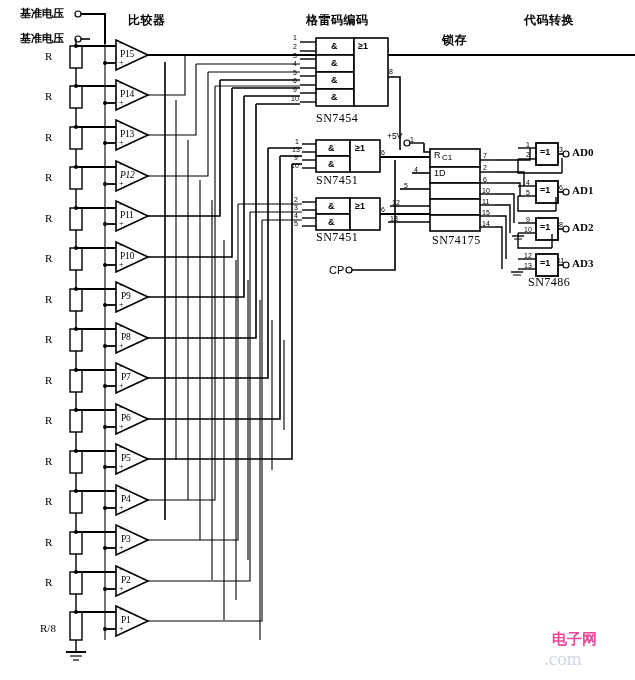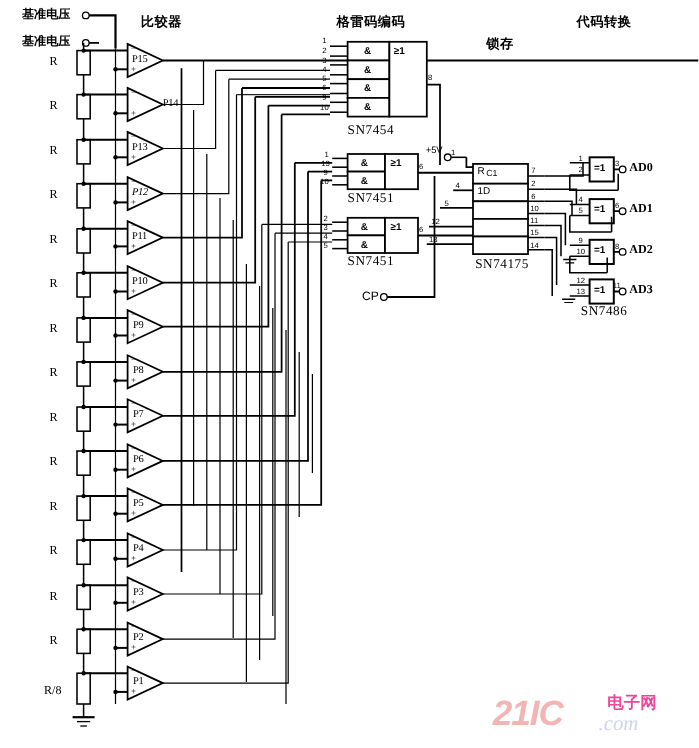--- a/index.html
+++ b/index.html
@@ -93,21 +93,20 @@
     font-weight: bold;
     color: #ec4899;
     letter-spacing: 0px;
   }
   .wm-com {
     position: absolute;
     left: 96px;
     top: 20px;
     font-family: "Liberation Serif", serif;
     font-size: 19px;
-    font-style: italic;
     color: #cfd4ea;
   }
 </style>
 </head>
 <body>
 
 <div id="page">
 
   <svg id="schematic" viewBox="0 0 635 680" xmlns="http://www.w3.org/2000/svg">
 
@@ -464,21 +463,21 @@
   <div class="lbl section-title" style="left:306px; top:14px;">格雷码编码</div>
   <div class="lbl section-title" style="left:442px; top:34px;">锁存</div>
   <div class="lbl section-title" style="left:524px; top:14px;">代码转换</div>
 
   <div class="lbl io-label" style="left:20px; top:8px;">基准电压</div>
   <div class="lbl io-label" style="left:20px; top:33px;">基准电压</div>
   <div class="lbl small-io" style="left:329px; top:265px; font-size:11px;">CP</div>
   <div class="lbl small-io" style="left:387px; top:132px;">+5V</div>
 
   <div class="lbl cmp-label" style="left:120px; top:50px;">P15</div>
-  <div class="lbl cmp-label" style="left:120px; top:90px;margin-left:28px;">P14</div>
+  <div class="lbl cmp-label" style="left:120px; top:90px;">P14</div>
   <div class="lbl cmp-label" style="left:120px; top:130px;">P13</div>
   <div class="lbl cmp-label" style="left:120px; top:171px;font-style:italic;">P12</div>
   <div class="lbl cmp-label" style="left:120px; top:211px;">P11</div>
   <div class="lbl cmp-label" style="left:120px; top:252px;">P10</div>
   <div class="lbl cmp-label" style="left:121px; top:292px;">P9</div>
   <div class="lbl cmp-label" style="left:121px; top:333px;">P8</div>
   <div class="lbl cmp-label" style="left:121px; top:373px;">P7</div>
   <div class="lbl cmp-label" style="left:121px; top:414px;">P6</div>
   <div class="lbl cmp-label" style="left:121px; top:454px;">P5</div>
   <div class="lbl cmp-label" style="left:121px; top:495px;">P4</div>
@@ -605,18 +604,17 @@
   <div class="lbl pin-label" style="left:524px; top:252px;">12</div>
   <div class="lbl pin-label" style="left:524px; top:262px;">13</div>
   <div class="lbl pin-label" style="left:557px; top:257px;">11</div>
 
   <div class="lbl out-label" style="left:572px; top:147px;">AD0</div>
   <div class="lbl out-label" style="left:572px; top:185px;">AD1</div>
   <div class="lbl out-label" style="left:572px; top:222px;">AD2</div>
   <div class="lbl out-label" style="left:572px; top:258px;">AD3</div>
 
   <div id="watermark">
-    <div class="wm-21ic">21IC</div>
     <div class="wm-cn">电子网</div>
     <div class="wm-com">.com</div>
   </div>
 
 </div>
 
 </body></html>

